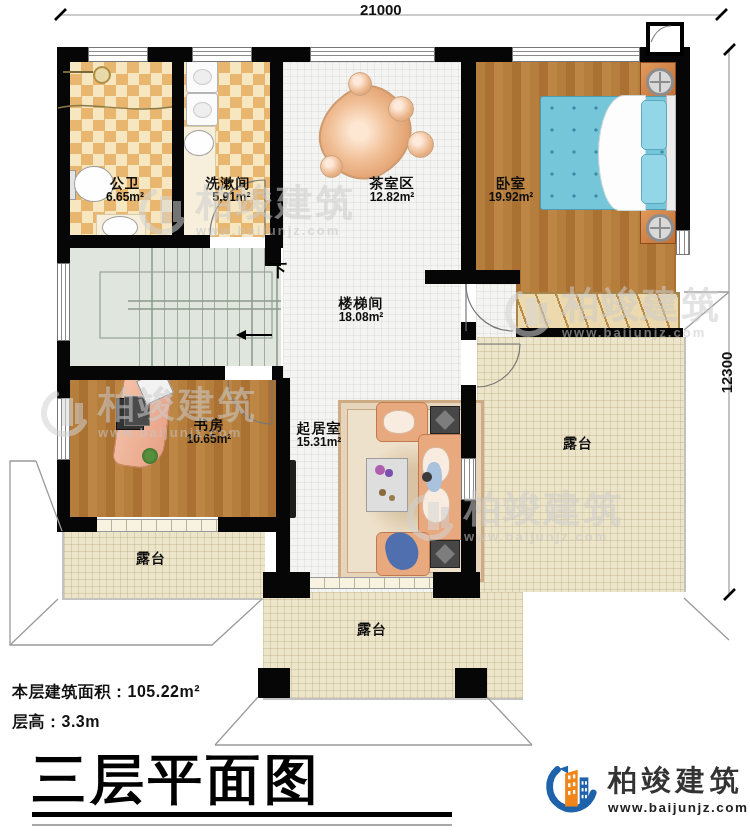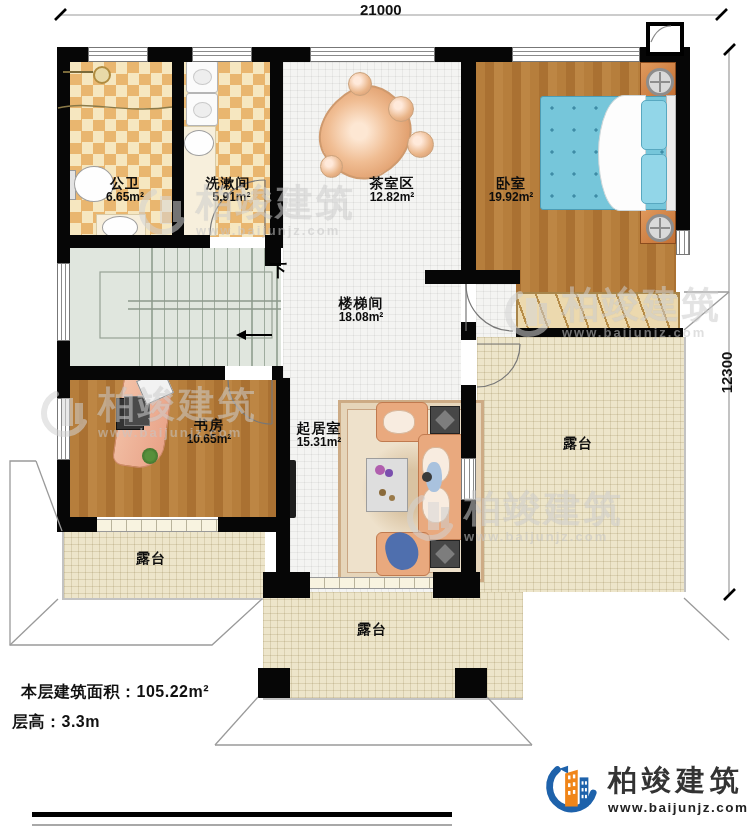--- a/index.html
+++ b/index.html
@@ -301,28 +301,29 @@
       <path d="M16,8 A21,21 0 1 0 44,36" stroke="#d2d2d2" stroke-width="6" fill="none" stroke-linecap="round"></path>
       <rect x="22" y="12" width="11" height="28" fill="#d8d8d8"></rect>
         <rect x="35" y="17" width="8" height="21" fill="#cecece"></rect>
     </svg>
     <div class="wm-text">
       <div class="wm-name">柏竣建筑</div>
       <div class="wm-url">www.baijunjz.com</div>
     </div>
   </div>
 
-  <div class="info" style="left:21px;top:682px;">
+  <div class="info" style="left:12px;top:682px;">
     <span>本层建筑面积：</span><span>105.22m²</span>
   </div>
   <div class="info" style="left:12px;top:712px;">
     <span>层高：</span><span>3.3m</span>
   </div>
 
   <div class="title-row">
+    <span class="title-main">三层平面图</span>
   </div>
   <div class="abs" style="left:32px;top:812px;width:420px;height:5px;background:#000;"></div>
   <div class="abs" style="left:32px;top:824px;width:420px;height:2px;background:#a8a8a8;"></div>
 
   <div class="brandbox">
     <svg width="62" height="56" viewBox="0 0 64 56">
       <path d="M20,7 A23,23 0 1 0 57,31" stroke="#1e62ab" stroke-width="7" fill="none" stroke-linecap="round"></path>
       <path d="M22,6 L31,3 L31,11 Z" fill="#1e62ab"></path>
       <path d="M28,11 L41,7 L41,45 L28,45 Z" fill="#f08519"></path>
       <rect x="31" y="13" width="2.5" height="4" fill="#fff"></rect>

